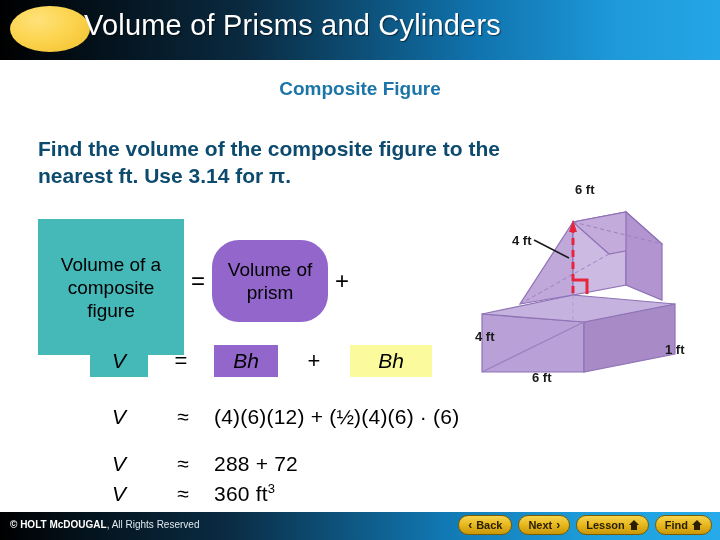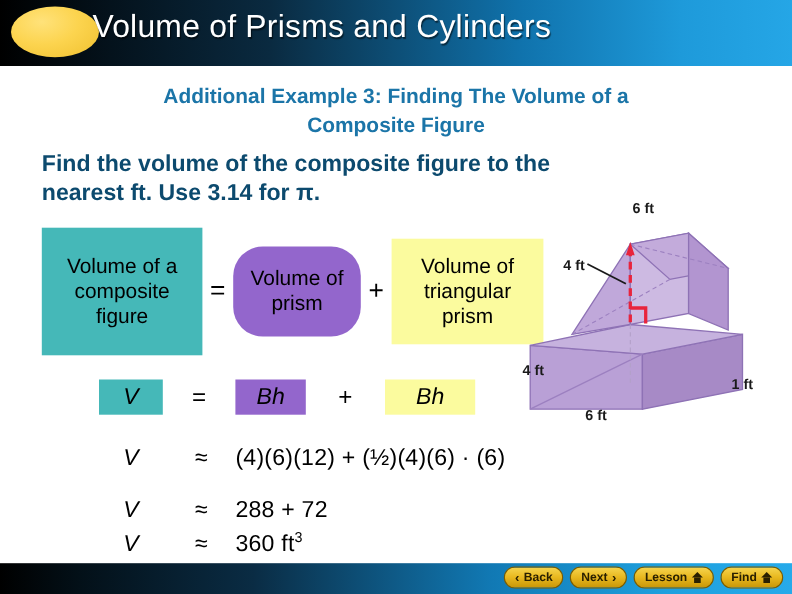--- a/index.html
+++ b/index.html
@@ -79,22 +79,22 @@
     align-items: center;
   }
   .wbox {
     text-align: center;
     font-size: 19px;
     line-height: 23px;
     color: #000000;
     padding: 4px 6px;
     box-sizing: border-box;
   }
-  .wbox-teal   { background: #45b8b8; width: 146px; height: 116px;
-                 display: flex; align-items: center; justify-content: center; }
+  .wbox-teal   { background: #45b8b8; width: 146px; height: 136px;
+                 display: flex; align-items: center; justify-content: center; margin-top: 12px; }
   .wbox-purple { background: #9366cc; width: 116px; height: 82px;
                  display: flex; align-items: center; justify-content: center; border-radius: 27px; }
   .wbox-yellow { background: #fbfb9e; width: 138px; height: 96px;
                  display: flex; align-items: center; justify-content: center; }
   .wop {
     font-size: 24px;
     color: #000;
     padding: 0 7px;
     white-space: nowrap;
   }
@@ -236,35 +236,33 @@
 </head>
 <body>
 
 <div class="header">
   <div class="header-ellipse"></div>
   <div class="header-title">Volume of Prisms and Cylinders</div>
 </div>
 <div class="header-underline"></div>
 
 <div class="subtitle">
-  <div>Additional Example 3: Finding The Volume of a</div>
   <div>Composite Figure</div>
 </div>
 
 <div class="problem">
   <div>Find the volume of the composite figure to the</div>
   <div><span>nearest ft. Use 3.14 for </span><span class="pi">π.</span></div>
 </div>
 
 <div class="word-row">
   <div class="wbox wbox-teal">Volume of a composite figure</div>
   <div class="wop">=</div>
   <div class="wbox wbox-purple">Volume of prism</div>
   <div class="wop">+</div>
-  <div class="wbox wbox-yellow">Volume of triangular prism</div>
 </div>
 
 <div class="sym-row">
   <div class="sym-cell sym-v">V</div>
   <div class="sym-cell sym-eq">=</div>
   <div class="sym-cell sym-bh-p">Bh</div>
   <div class="sym-cell sym-plus">+</div>
   <div class="sym-cell sym-bh-y">Bh</div>
 </div>
 
@@ -319,20 +317,21 @@
 
   <div class="fig-label lbl-top">6 ft</div>
   <div class="fig-label lbl-slant4">4 ft</div>
   <div class="fig-label lbl-left4">4 ft</div>
   <div class="fig-label lbl-12">1 ft</div>
   <div class="fig-label lbl-bottom6">6 ft</div>
 </div>
 
 <div class="footer">
   <div class="footer-top-line"></div>
+  <div class="copyright"><b>© HOLT McDOUGAL</b><span>, All Rights Reserved</span></div>
   <div class="nav-buttons">
     <div class="navbtn">
       <span class="chev">‹</span>
       <span>Back</span>
     </div>
     <div class="navbtn">
       <span>Next</span>
       <span class="chev">›</span>
     </div>
     <div class="navbtn">

